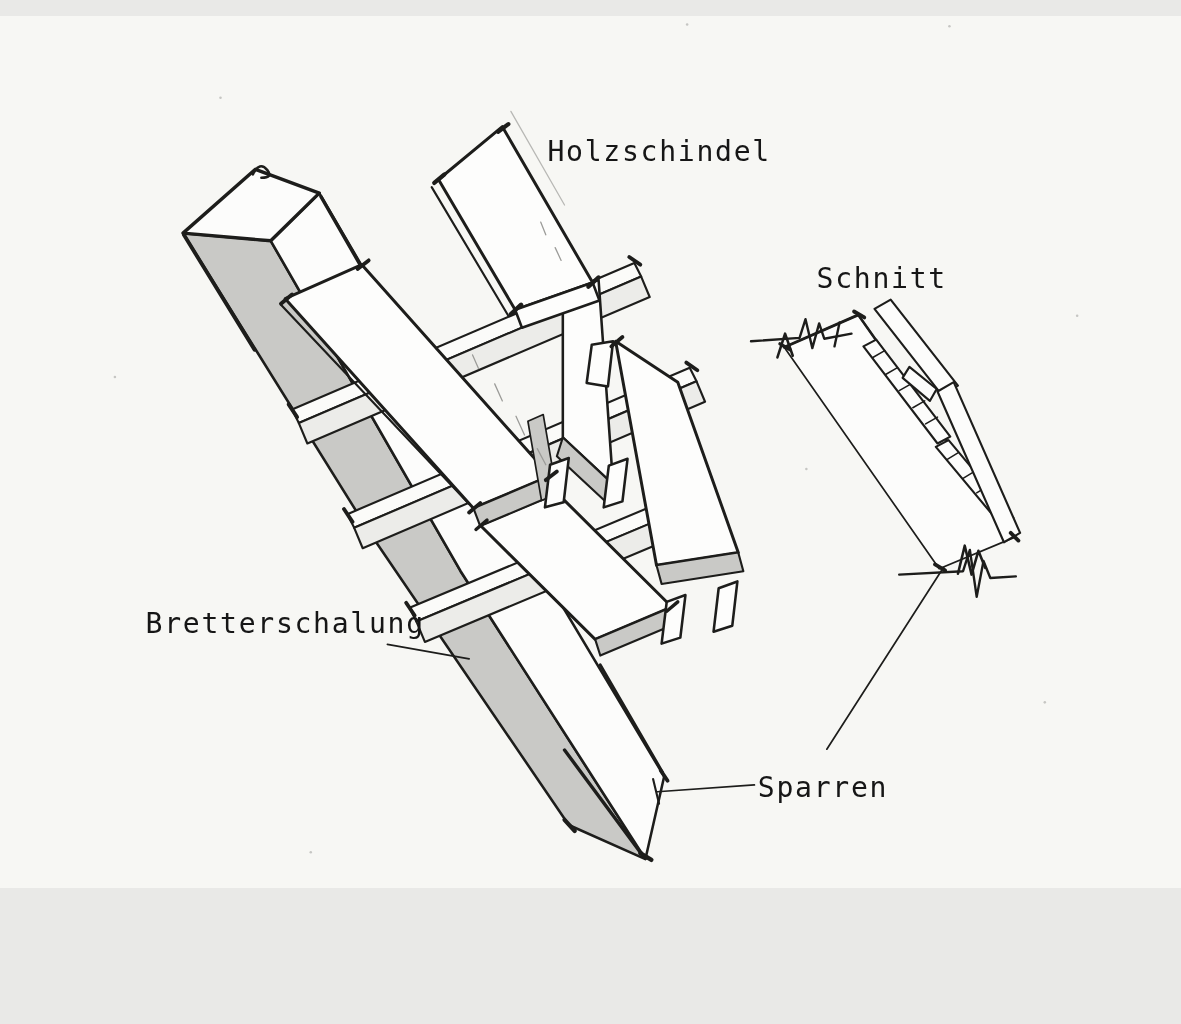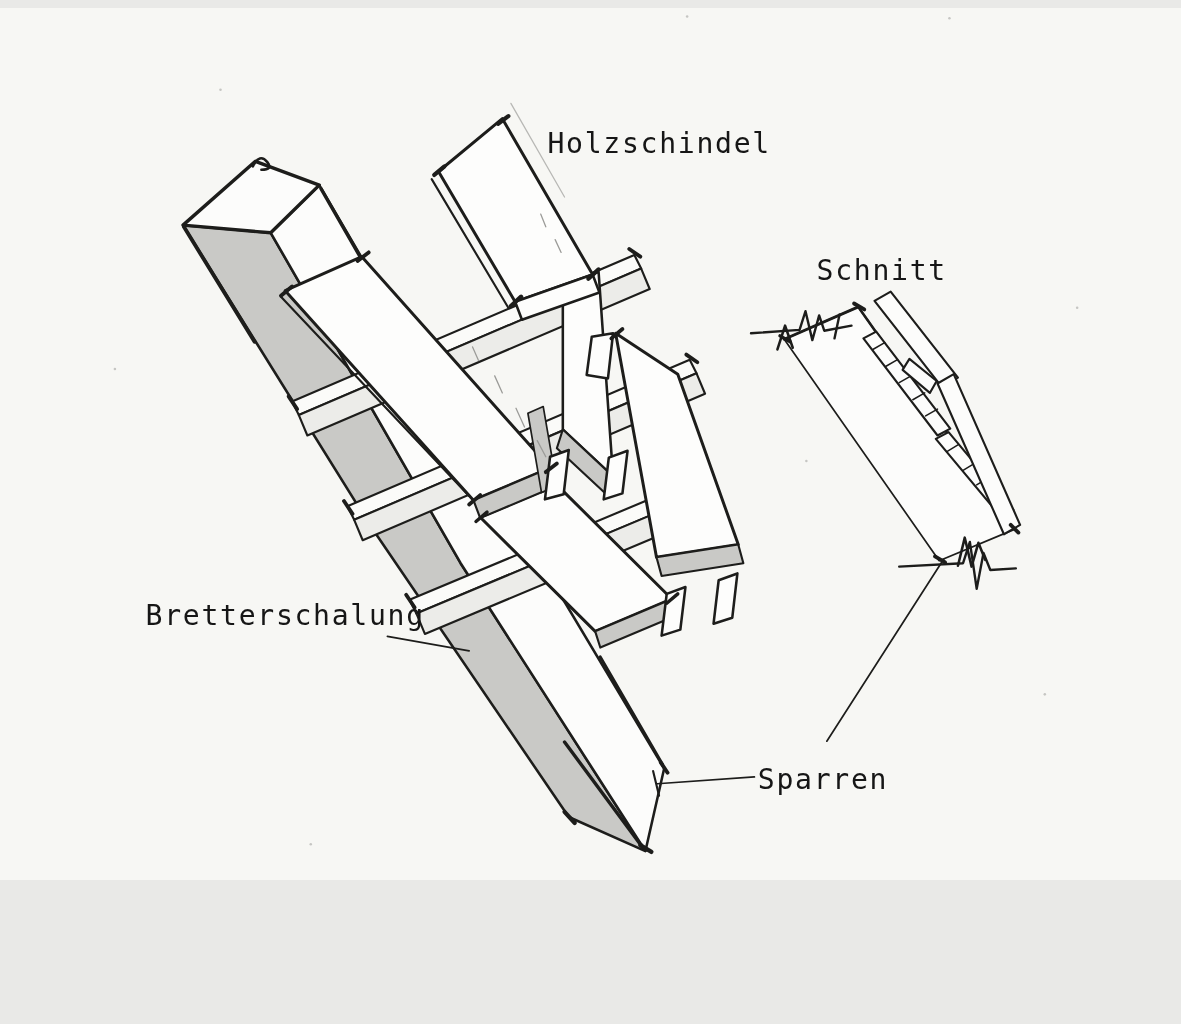--- a/index.html
+++ b/index.html
@@ -1,19 +1,19 @@
 <!DOCTYPE html>
 <html><head>
 <meta charset="utf-8">
 <style>
   html,body{margin:0;padding:0;background:#e9e9e7;}
   .page{
     position:relative;
     width:1181px;height:872px;
-    margin:8px auto;
+    margin:16px auto;
     background:#f7f7f4;
     overflow:hidden;
     font-family:"DejaVu Sans Mono","Liberation Mono",monospace;
   }
   svg{display:block;width:100%;height:100%;}
   svg text{
     font-family:"DejaVu Sans Mono","Liberation Mono",monospace;
     fill:#161616;
     letter-spacing:2px;
   }

